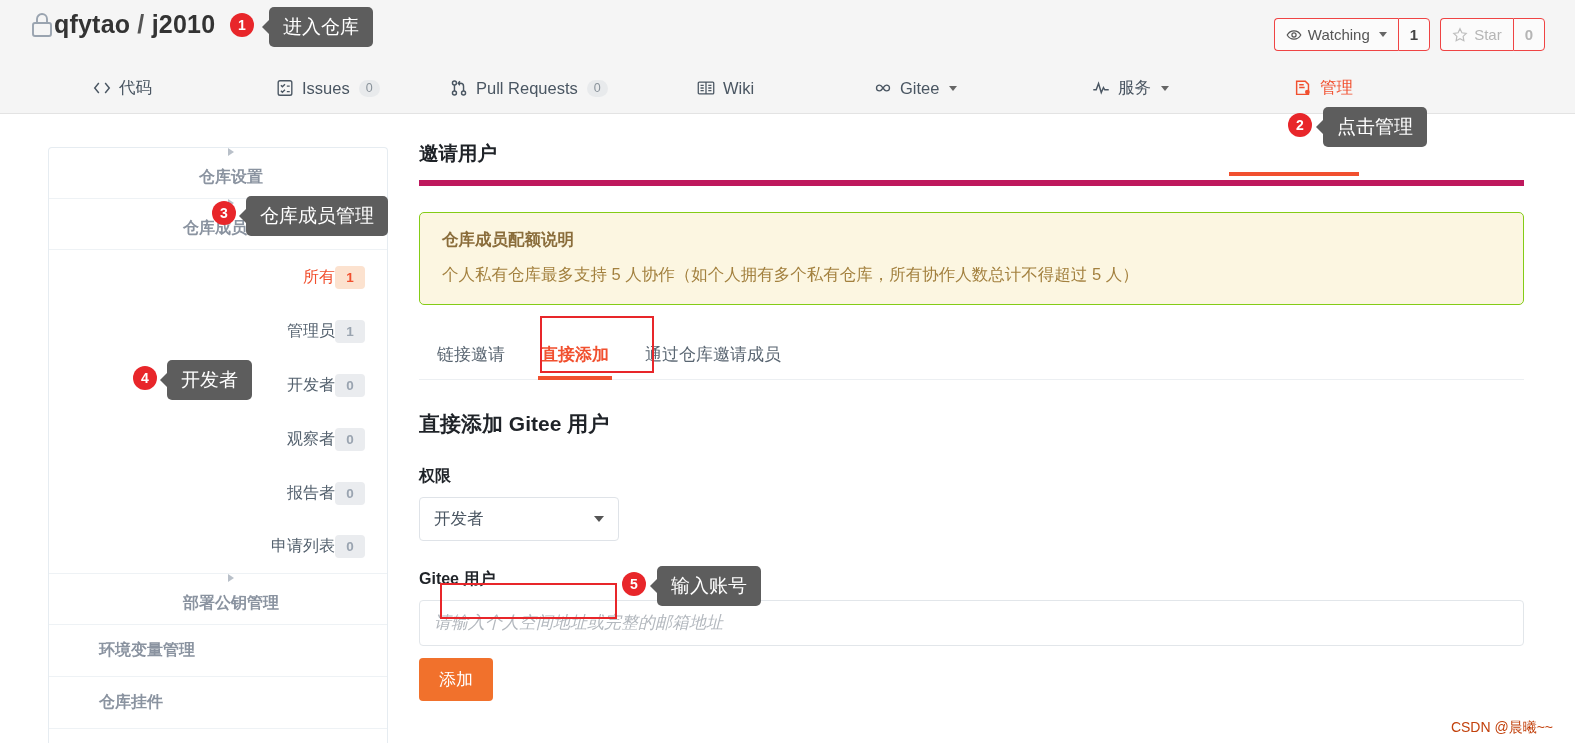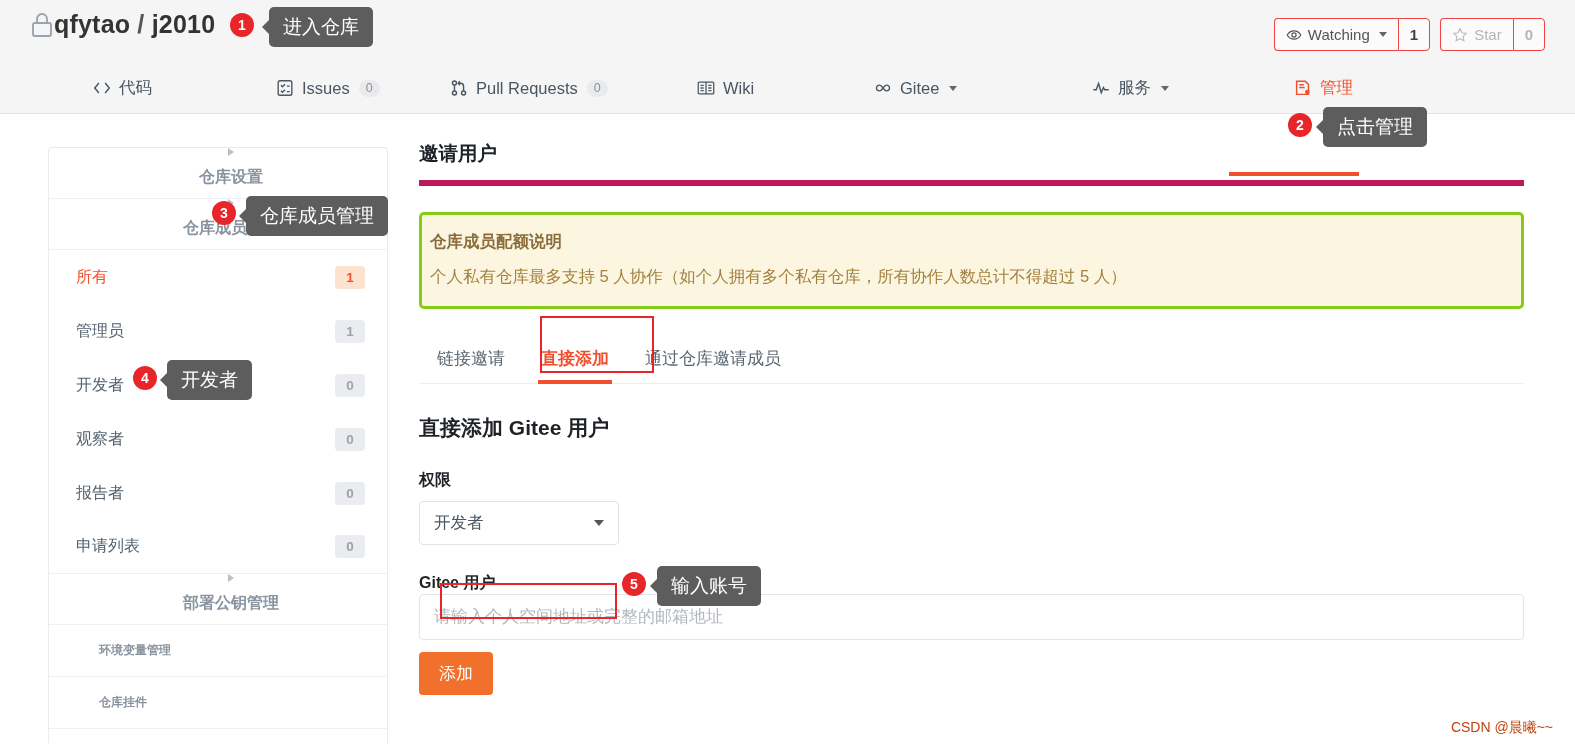--- a/index.html
+++ b/index.html
@@ -79,43 +79,43 @@
     position: relative;
     flex-direction: column;
   }
   .tri {
     width: 0; height: 0; border-top: 4.5px solid transparent;
     border-bottom: 4.5px solid transparent; border-left: 6px solid #b9c0c9;
   }
   .side-item {
     height: 54px; display: flex; align-items: center;
     padding: 0 22px 0 27px; font-size: 16px; color: #54616e;
-    justify-content: space-between; cursor: pointer; position: relative;
+    justify-content: flex-end; cursor: pointer; position: relative;
   }
   .side-item.active { color: #f1502f; }
   .side-item .cnt {
     background: #eaecef; color: #9aa4b0; font-size: 13.5px; font-weight: bold;
     border-radius: 4px; padding: 4px 10px; min-width: 30px; text-align: center;
   }
   .side-item.active .cnt { background: #fce2cf; color: #f1502f; }
   .side-sep { border-bottom: 1px solid #eef2f5; }
   .side-plain {
     height: 52px; display: flex; align-items: center; padding-left: 50px;
-    font-size: 12px; font-weight: bold; color: #8a93a0;
+    font-size: 16px; font-weight: bold; color: #8a93a0;
     border-bottom: 1px solid #eef2f5; cursor: pointer; text-align: right;
   }
 
   
   .main { position: absolute; left: 419px; top: 140px; width: 1105px; }
   .page-title { font-size: 19.5px; font-weight: bold; color: #1f2328; padding-bottom: 13px; }
   .title-rule { border-bottom: 6px solid #be185d; }
 
   .alert {
-    margin-top: 26px; background: #fcf6e1; border: 3px solid #84cc16;
-    border-radius: 5px; padding: 16px 22px 18px 8px;
+    margin-top: 26px; background: #fcf6e1; border: 1px solid #84cc16;
+    border-radius: 5px; padding: 16px 22px 18px 22px;
   }
   .alert-title { font-size: 16.5px; font-weight: bold; color: #8a6d3b; margin-bottom: 12px; }
   .alert-body { font-size: 16.5px; color: #a3813f; line-height: 1.4; }
 
   .tabs { margin-top: 30px; display: flex; align-items: flex-end;
           border-bottom: 1px solid #eceff2; position: relative; }
   .tab {
     font-size: 17px; color: #5a6672; padding: 8px 18px 13px 18px; cursor: pointer;
     position: relative; white-space: nowrap;
   }
@@ -131,23 +131,23 @@
     margin-top: 10px; width: 200px; height: 44px; border: 1px solid #dfe3e8;
     border-radius: 4px; background: #fff; display: flex; align-items: center;
     justify-content: space-between; padding: 0 14px; font-size: 16.5px; color: #4a5662;
     cursor: pointer;
   }
   .sel-caret {
     width: 0; height: 0; border-left: 5px solid transparent;
     border-right: 5px solid transparent; border-top: 6px solid #555;
   }
   .text-input {
-    margin-top: 0; width: 1105px; height: 46px; border: 1px solid #e2e6ea;
+    margin-top: 10px; width: 1105px; height: 46px; border: 1px solid #e2e6ea;
     border-radius: 4px; background: #fff; padding: 0 14px;
-    font-size: 17px; color: #333; font-family: inherit;
+    font-size: 17px; color: #333; font-family: inherit; font-style: italic;
   }
   .text-input::placeholder { color: #b3b8be; }
   .add-btn {
     margin-top: 12px; background: #f1712c; border: none; border-radius: 4px;
     color: #fff; font-size: 17px; font-family: inherit; padding: 10px 20px;
     cursor: pointer;
   }
 
   
   .ann-num {

